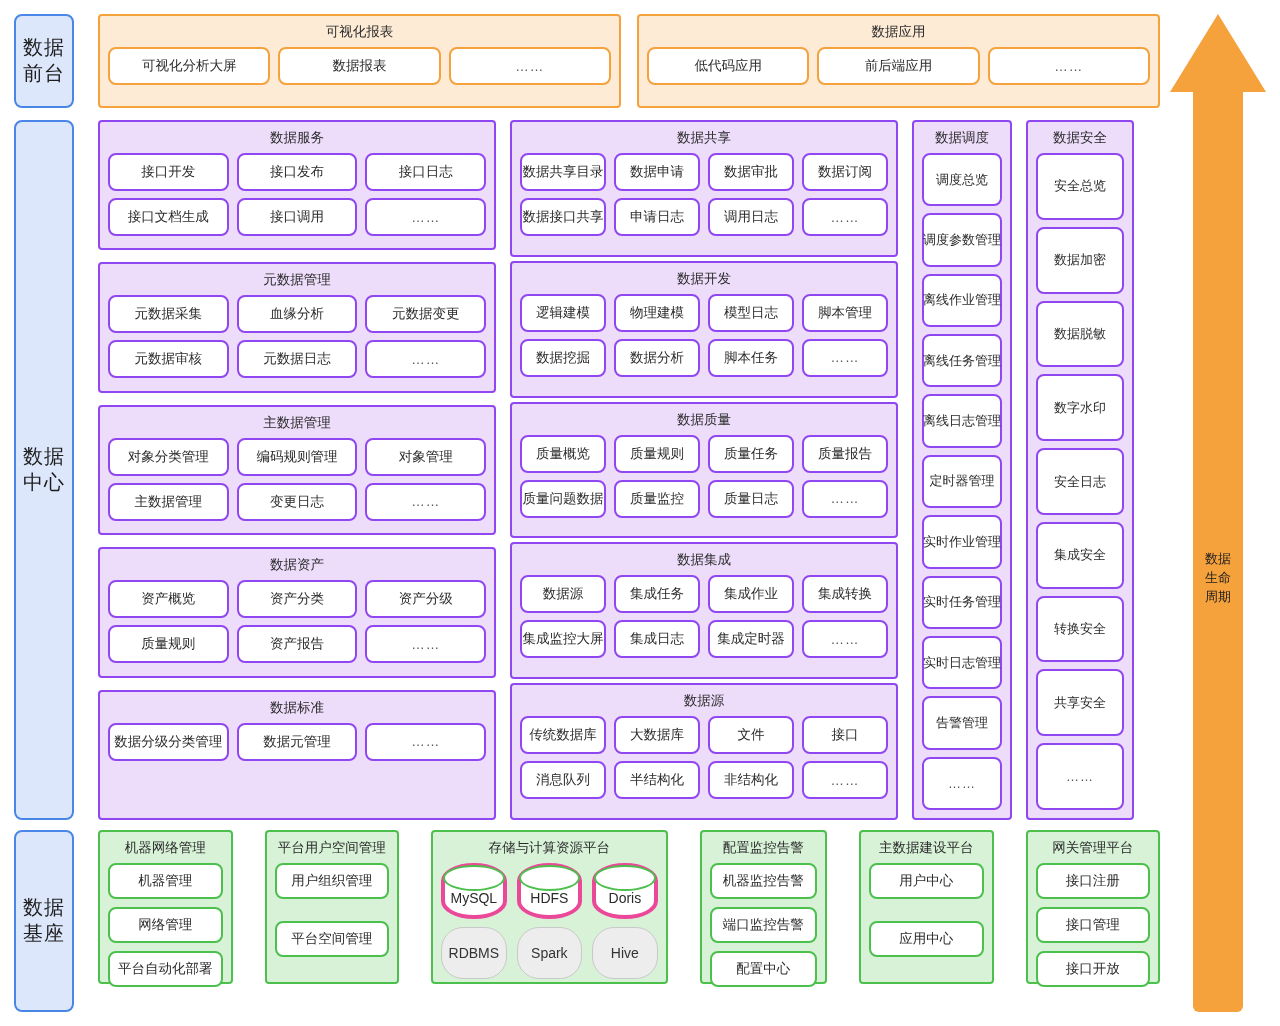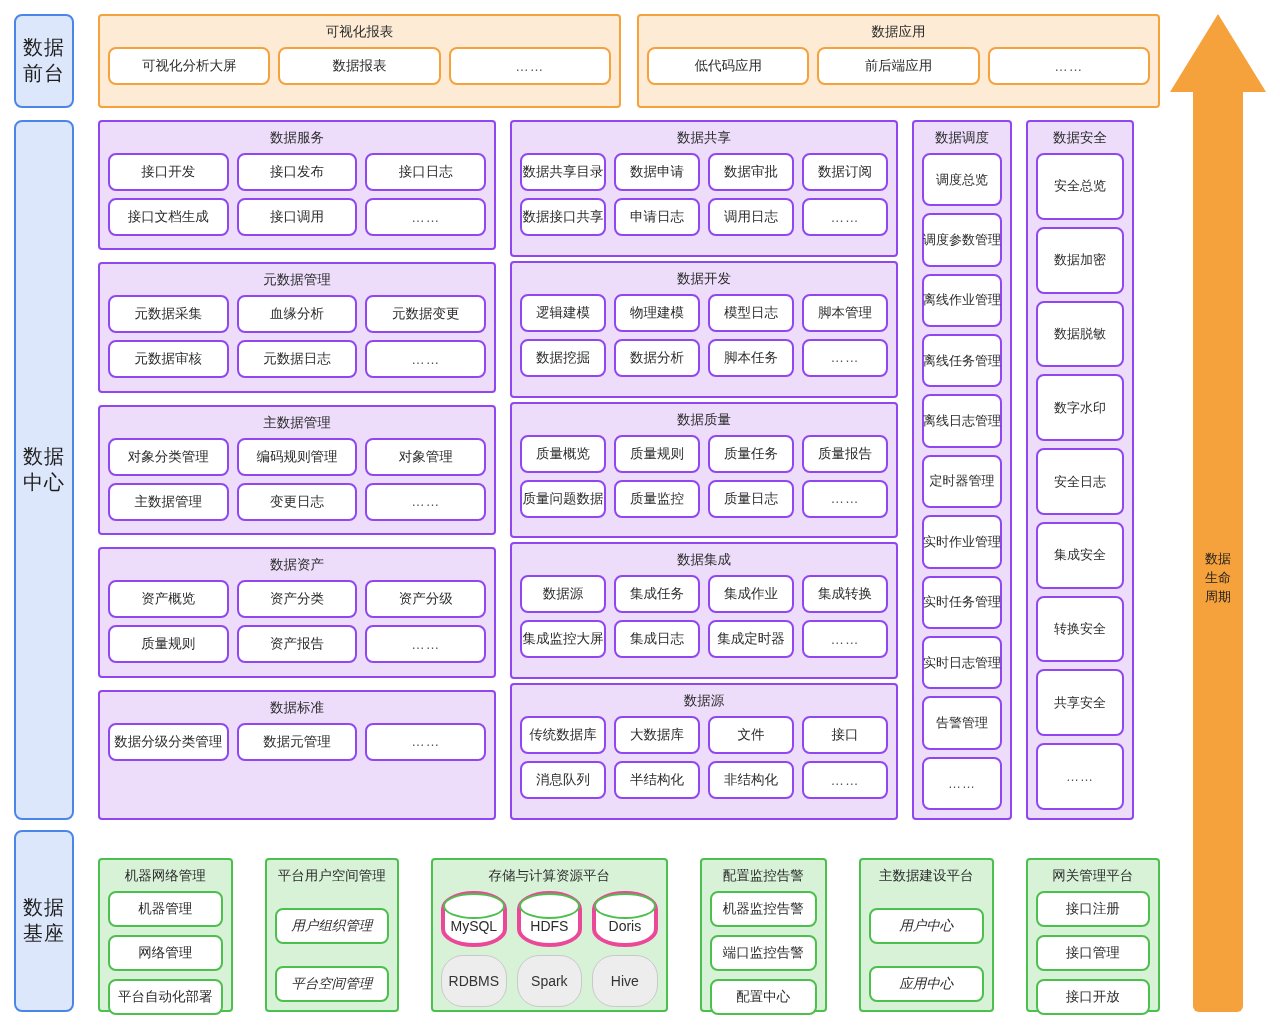--- a/index.html
+++ b/index.html
@@ -78,30 +78,30 @@
   .col-mid   { width: 388px; display: flex; flex-direction: column; gap: 4px; }
   .col-sched { width: 100px; }
   .col-sec   { width: 108px; }
   .col-left .group, .col-mid .group { flex: 1 1 0; }
 
   .vstack { display: flex; height: 100%; justify-content: center; }
   .vstack .chip { height: auto; flex: 1 1 0; margin-bottom: 7px; font-size: 13px; padding: 2px 2px; }
   .vstack .chip:last-child { margin-bottom: 0; }
 
   
-  .base-wrap { position: absolute; left: 98px; top: 830px; right: 120px; height: 154px; display: flex; gap: 32px; margin-top: 28px; }
+  .base-wrap { position: absolute; left: 98px; top: 830px; right: 120px; height: 154px; display: flex; gap: 32px; }
   .b-net   { width: 148px; }
   .b-user  { width: 148px; }
   .b-store { width: 262px; }
   .b-mon   { width: 140px; }
   .b-mdm   { width: 148px; }
   .b-gw    { width: 148px; }
   .base-wrap .group { height: 100%; }
   .base-list { display: flex; flex-direction: column; gap: 8px; flex: 1 1 auto; justify-content: flex-start; }
-  .base-list.sp { gap: 22px; justify-content: flex-end; font-style: italic; }
+  .base-list.sp { gap: 22px; justify-content: flex-start; }
   .base-list .chip { height: 36px; flex: 0 0 auto; }
 
   
   .store-row { display: flex; gap: 10px; flex: 1 1 0; align-items: center; }
   .cyl {
     position: relative; flex: 1 1 0; height: 56px;
     background: #ffffff;
     border: 4px solid #ec4899;
     border-radius: 50% / 18px;
     display: flex; align-items: flex-end; justify-content: center;

